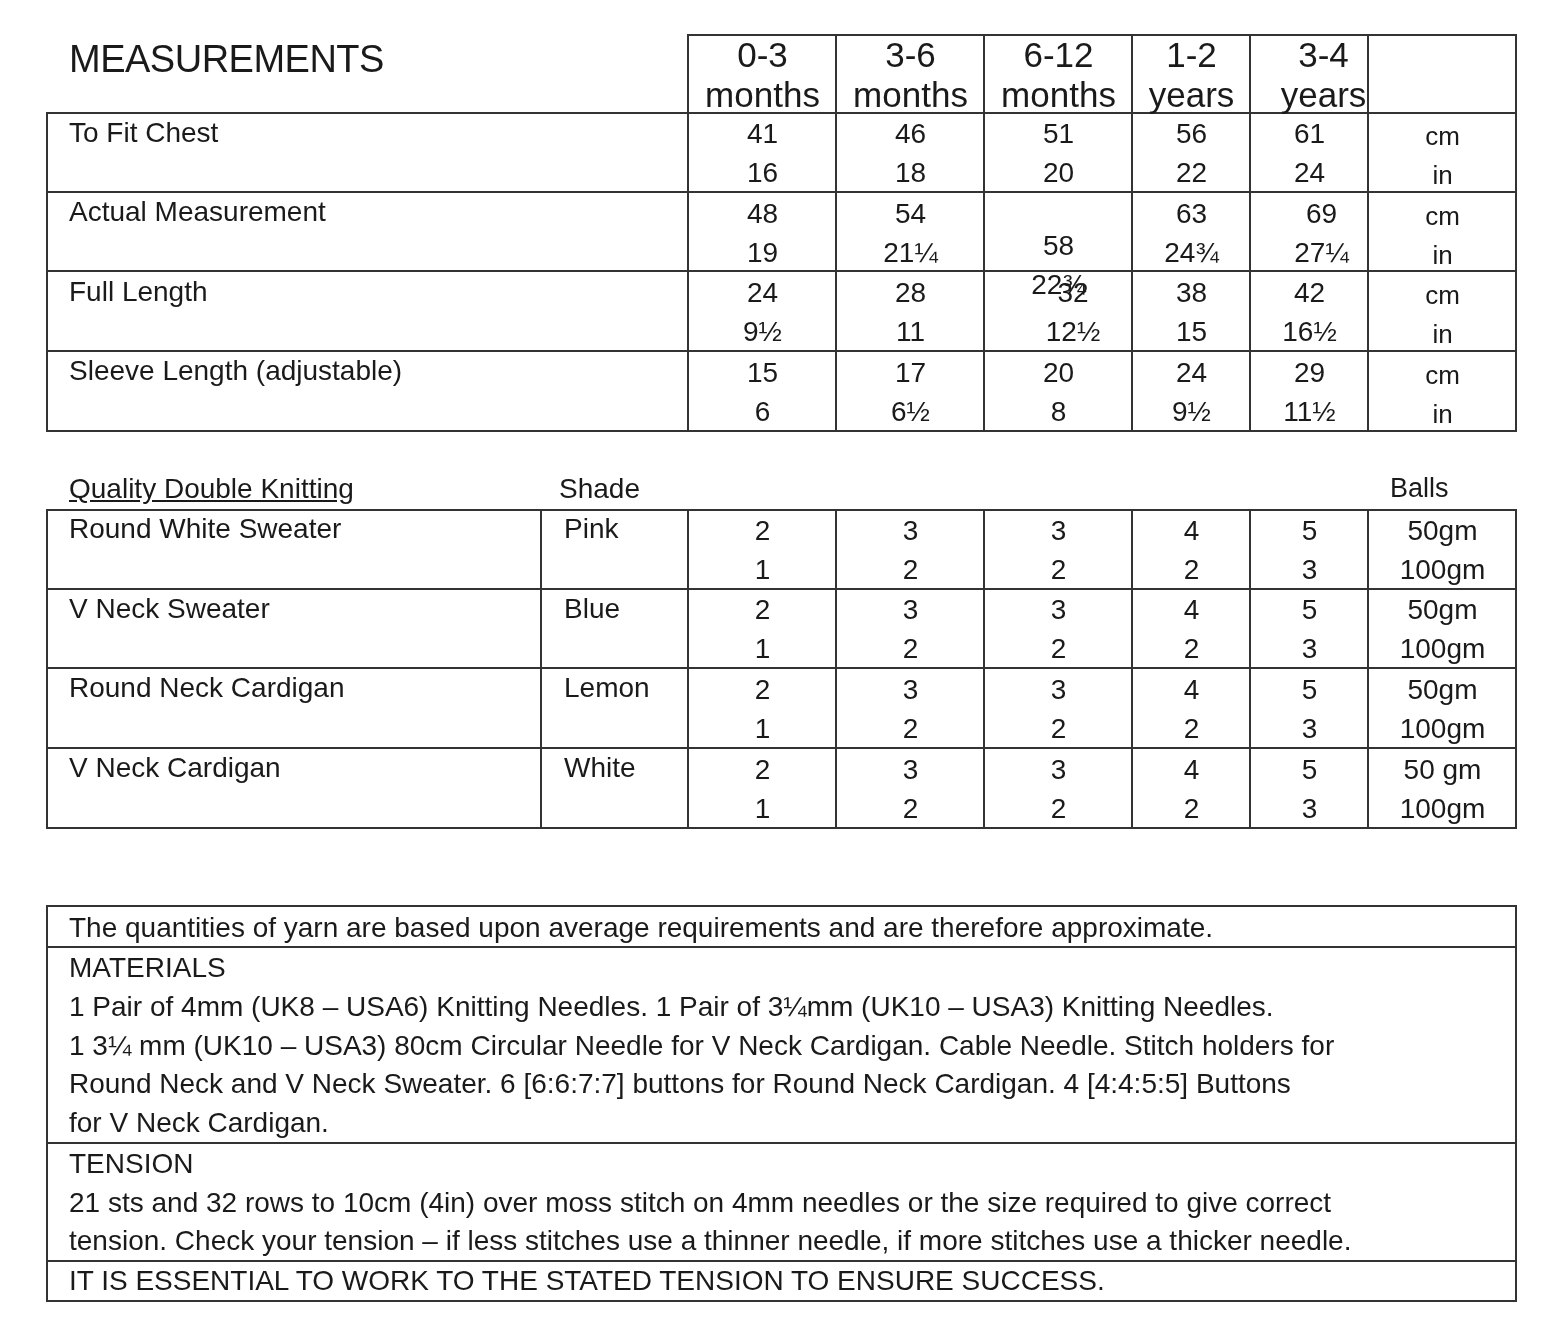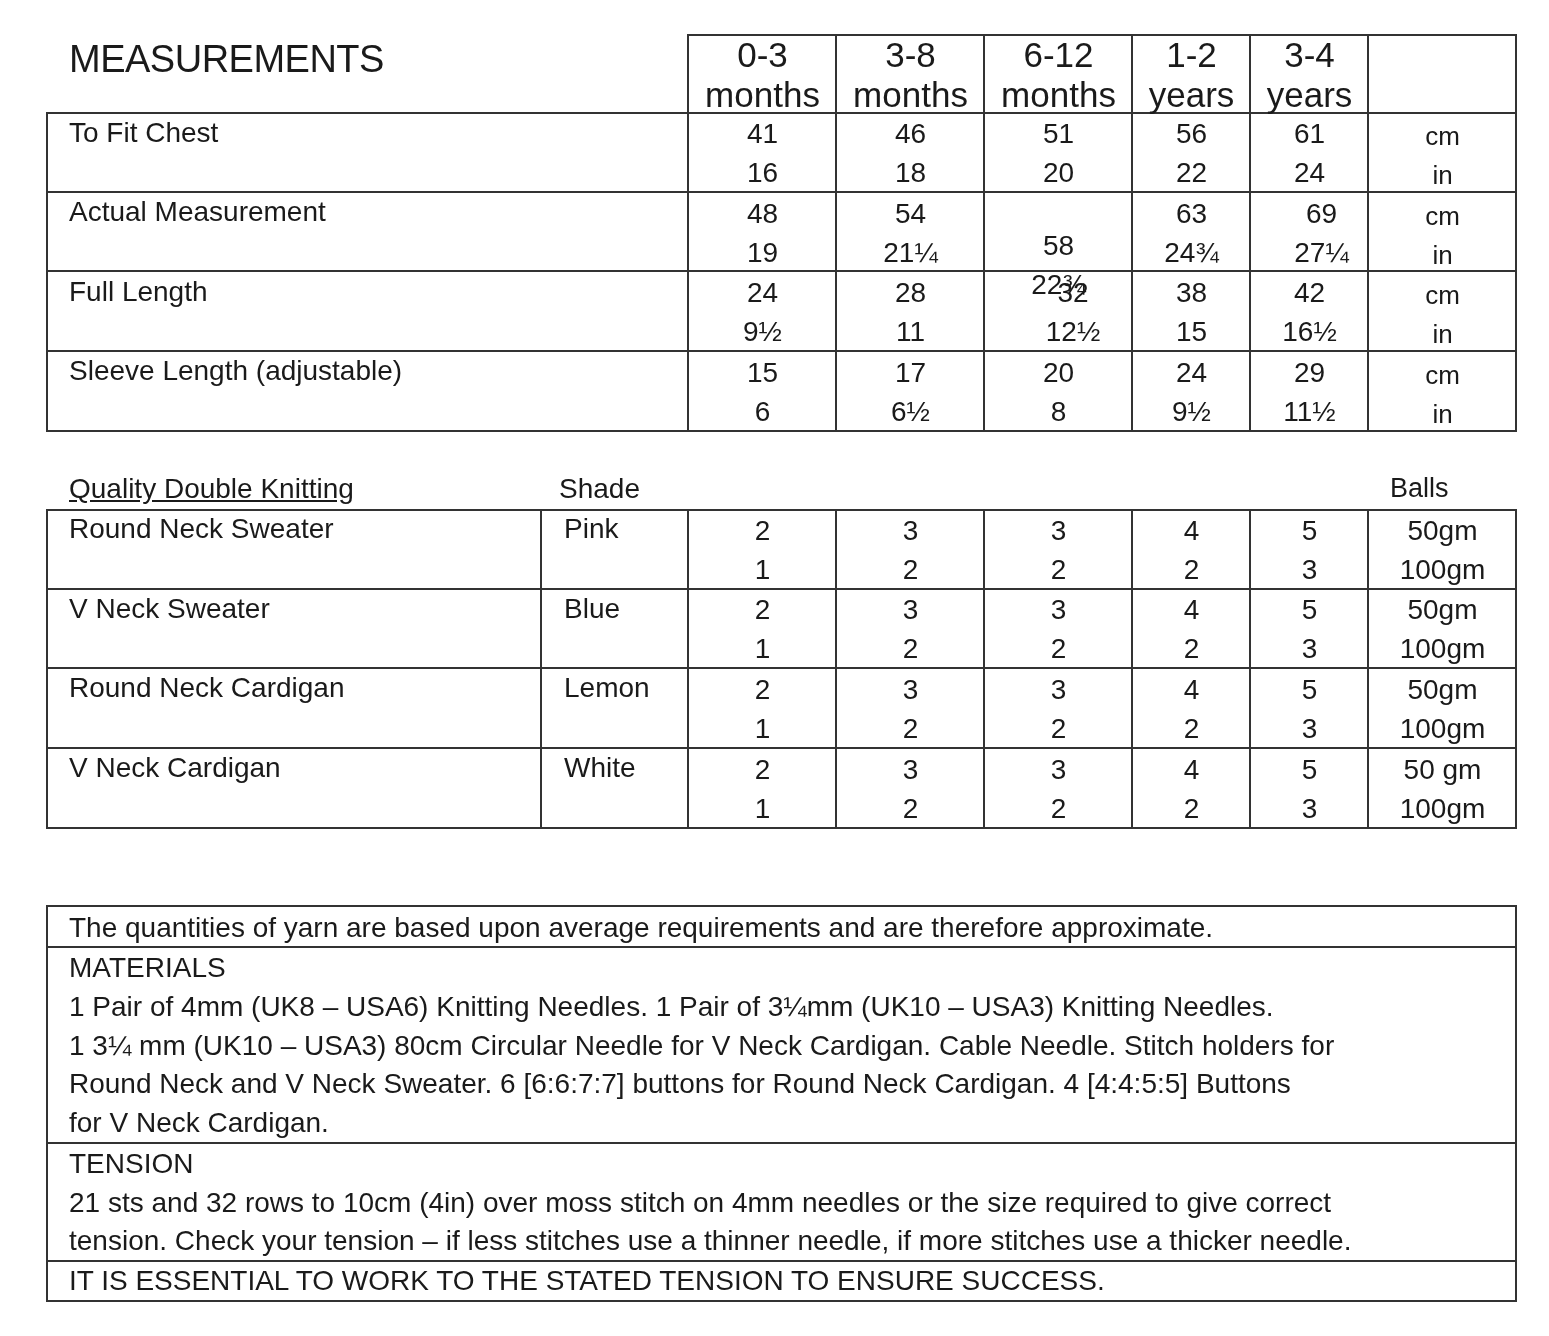--- a/index.html
+++ b/index.html
@@ -36,32 +36,32 @@
   <div class="vline" style="left:1131px; top:34px; height:398px;"></div>
   <div class="vline" style="left:1249px; top:34px; height:398px;"></div>
   <div class="vline" style="left:1367px; top:34px; height:398px;"></div>
   <div class="vline" style="left:1515px; top:34px; height:398px;"></div>
 
   <div class="hdr" style="left:689px; top:35px; width:147px;">
     <div>0-3</div>
     <div>months</div>
   </div>
   <div class="hdr" style="left:837px; top:35px; width:147px;">
-    <div>3-8</div>
+    <div>3-6</div>
     <div>months</div>
   </div>
   <div class="hdr" style="left:985px; top:35px; width:147px;">
     <div>6-12</div>
     <div>months</div>
   </div>
   <div class="hdr" style="left:1133px; top:35px; width:117px;">
     <div>1-2</div>
     <div>years</div>
   </div>
-  <div class="hdr" style="left:1251px; top:35px; width:117px;">
+  <div class="hdr" style="left:1251px; top:35px; width:117px;padding-left:14px;">
     <div>3-4</div>
     <div>years</div>
   </div>
 
   <div class="lbl" style="left:69px; top:117px;">To Fit Chest</div>
   <div class="cell" style="left:689px; top:114px; width:147px;">
       <div>41</div>
       <div>16</div>
     </div>
   <div class="cell" style="left:837px; top:114px; width:147px;">
@@ -178,21 +178,21 @@
   <div class="vline" style="left:46px; top:509px; height:320px;"></div>
   <div class="vline" style="left:540px; top:509px; height:320px;"></div>
   <div class="vline" style="left:687px; top:509px; height:320px;"></div>
   <div class="vline" style="left:835px; top:509px; height:320px;"></div>
   <div class="vline" style="left:983px; top:509px; height:320px;"></div>
   <div class="vline" style="left:1131px; top:509px; height:320px;"></div>
   <div class="vline" style="left:1249px; top:509px; height:320px;"></div>
   <div class="vline" style="left:1367px; top:509px; height:320px;"></div>
   <div class="vline" style="left:1515px; top:509px; height:320px;"></div>
 
-  <div class="lbl" style="left:69px; top:513px;">Round Neck Sweater</div>
+  <div class="lbl" style="left:69px; top:513px;">Round White Sweater</div>
   <div class="lbl" style="left:564px; top:513px;">Pink</div>
   <div class="cell" style="left:689px; top:511px; width:147px;">
       <div>2</div>
       <div>1</div>
     </div>
   <div class="cell" style="left:837px; top:511px; width:147px;">
       <div>3</div>
       <div>2</div>
     </div>
   <div class="cell" style="left:985px; top:511px; width:147px;">

